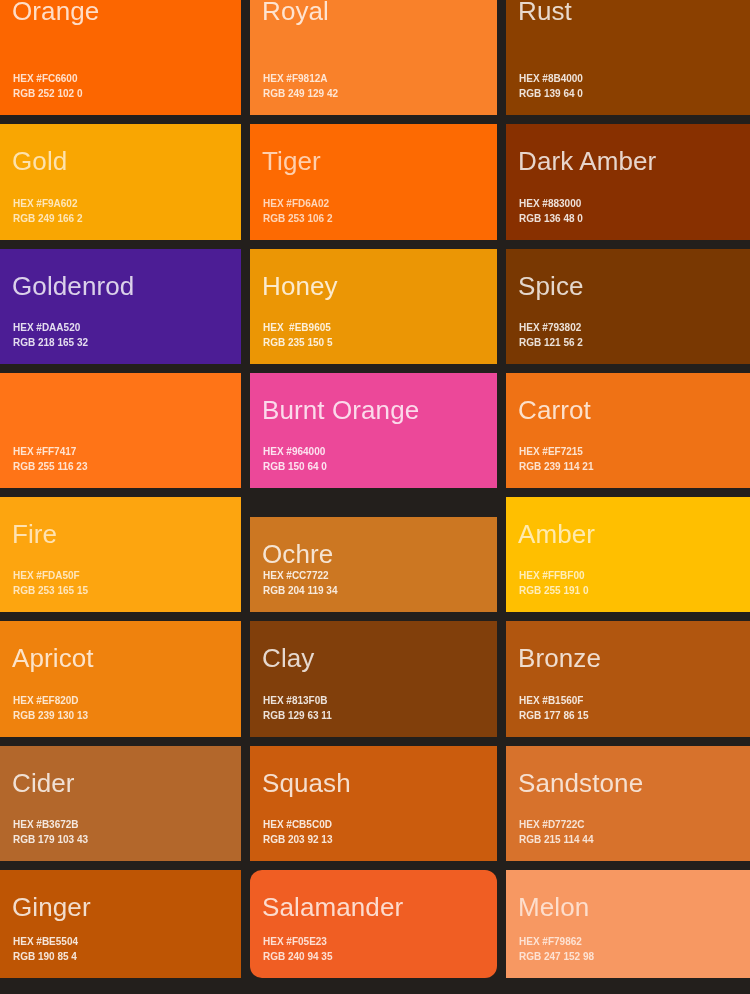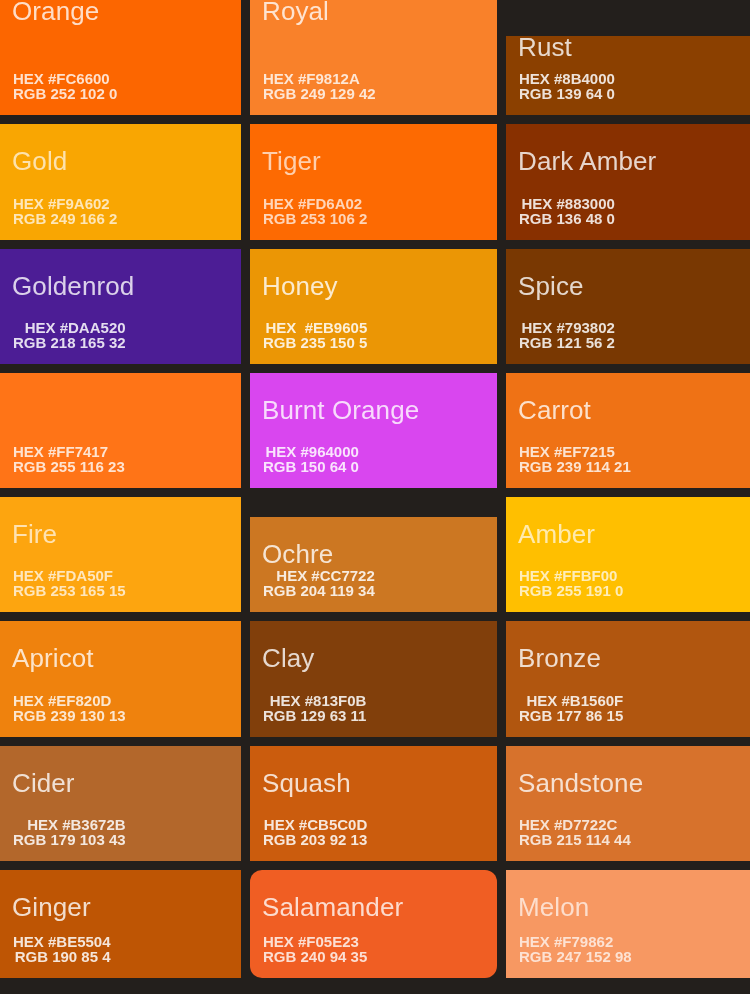--- a/index.html
+++ b/index.html
@@ -47,49 +47,49 @@
     color: rgba(255, 255, 255, 0.78);
     white-space: nowrap;
   }
   .row-1 .swatch-title {
     top: -6px;
   }
   .swatch-codes {
     position: absolute;
     left: 13px;
     bottom: 14px;
-    font-size: 15px;
+    font-size: 10px;
     font-weight: 700;
     line-height: 15px;
     color: rgba(255, 255, 255, 0.80);
     white-space: pre;
   }
   .code-line {
     display: block;
     white-space: pre;
   }
   
   .lighttext .swatch-title { color: rgba(255,255,255,0.80); }
-  .lighttext .swatch-codes { color: rgba(255,255,255,0.85); text-align: right; }
+  .lighttext .swatch-codes { color: rgba(255,255,255,0.85); }
   .dimtext .swatch-title { color: rgba(255,255,255,0.68); }
   .dimtext .swatch-codes { color: rgba(255,255,255,0.72); }
 </style>
 </head>
 <body>
 
 <div id="palette-grid">
     <div class="swatch col-1 row-1" style="background: rgb(252, 102, 0);">
       <div class="swatch-title">Orange</div>
       <div class="swatch-codes"><span class="code-line">HEX #FC6600</span><span class="code-line">RGB 252 102 0</span></div>
     </div>
     <div class="swatch col-2 row-1" style="background: rgb(249, 129, 42);">
       <div class="swatch-title">Royal</div>
       <div class="swatch-codes"><span class="code-line">HEX #F9812A</span><span class="code-line">RGB 249 129 42</span></div>
     </div>
-    <div class="swatch col-3 row-1 lighttext" style="background: rgb(139, 64, 0); margin-top: 36px;">
+    <div class="swatch col-3 row-1 lighttext" style="background: rgb(139, 64, 0);">
       <div class="swatch-title">Rust</div>
       <div class="swatch-codes"><span class="code-line">HEX #8B4000</span><span class="code-line">RGB 139 64 0</span></div>
     </div>
     <div class="swatch col-1 row-2 dimtext" style="background: rgb(249, 166, 2);">
       <div class="swatch-title">Gold</div>
       <div class="swatch-codes"><span class="code-line">HEX #F9A602</span><span class="code-line">RGB 249 166 2</span></div>
     </div>
     <div class="swatch col-2 row-2 dimtext" style="background: rgb(253, 106, 2);">
       <div class="swatch-title">Tiger</div>
       <div class="swatch-codes"><span class="code-line">HEX #FD6A02</span><span class="code-line">RGB 253 106 2</span></div>
@@ -106,21 +106,21 @@
       <div class="swatch-title">Honey</div>
       <div class="swatch-codes"><span class="code-line">HEX  #EB9605</span><span class="code-line">RGB 235 150 5</span></div>
     </div>
     <div class="swatch col-3 row-3 lighttext" style="background: rgb(121, 56, 2);">
       <div class="swatch-title">Spice</div>
       <div class="swatch-codes"><span class="code-line">HEX #793802</span><span class="code-line">RGB 121 56 2</span></div>
     </div>
     <div class="swatch col-1 row-4" style="background: rgb(255, 116, 23);">
       <div class="swatch-codes"><span class="code-line">HEX #FF7417</span><span class="code-line">RGB 255 116 23</span></div>
     </div>
-    <div class="swatch col-2 row-4 lighttext" style="background: #d946ef;">
+    <div class="swatch col-2 row-4 lighttext" style="background: #ec4899;">
       <div class="swatch-title">Burnt Orange</div>
       <div class="swatch-codes"><span class="code-line">HEX #964000</span><span class="code-line">RGB 150 64 0</span></div>
     </div>
     <div class="swatch col-3 row-4" style="background: rgb(239, 114, 21);">
       <div class="swatch-title">Carrot</div>
       <div class="swatch-codes"><span class="code-line">HEX #EF7215</span><span class="code-line">RGB 239 114 21</span></div>
     </div>
     <div class="swatch col-1 row-5 dimtext" style="background: rgb(253, 165, 15);">
       <div class="swatch-title">Fire</div>
       <div class="swatch-codes"><span class="code-line">HEX #FDA50F</span><span class="code-line">RGB 253 165 15</span></div>

